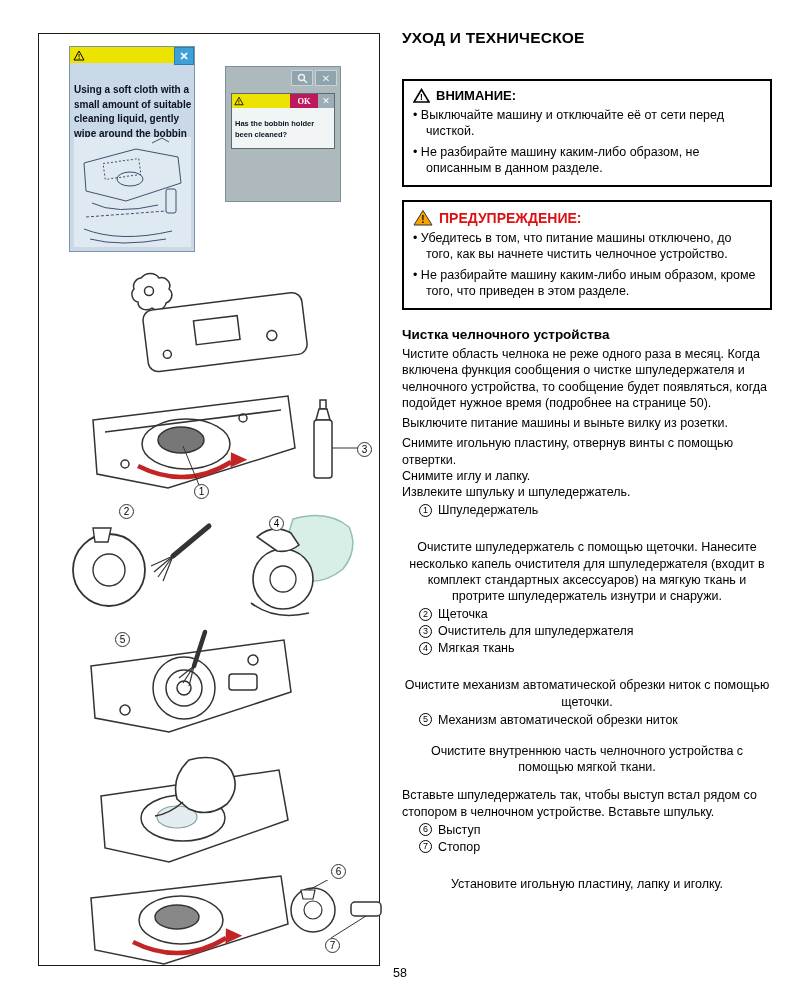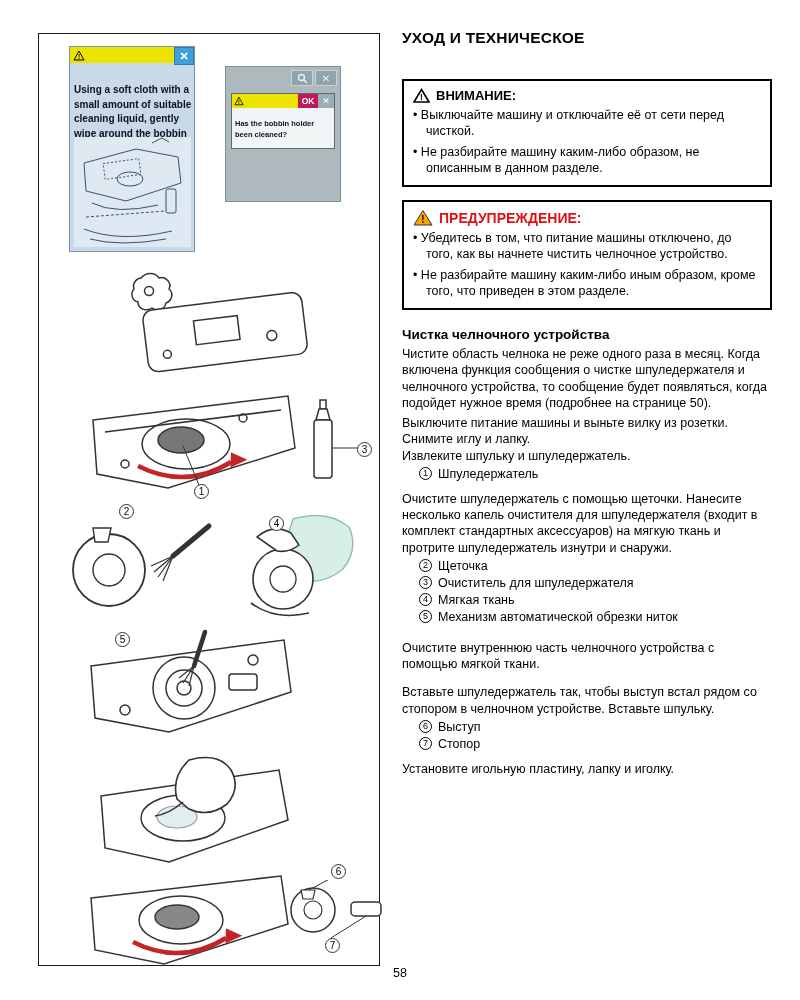--- a/index.html
+++ b/index.html
@@ -32,41 +32,41 @@
   
   .lcd-right { left:186px; top:32px; width:116px; height:136px; background:#aeb9be;
     border:1px solid #7e8f96; }
   .win-btns { position:absolute; top:3px; right:3px; display:flex; gap:2px; }
   .win-btn { width:22px; height:16px; background:#90a4ad; border:1px solid #c6d3d8;
     color:#eef2f4; display:flex; align-items:center; justify-content:center; font-size:10px; }
   .dialog { position:absolute; left:5px; top:26px; width:104px; height:56px;
     background:#f2f5f6; border:1px solid #5c6a70; }
   .dlg-head { display:flex; height:14px; }
   .dlg-yellow { flex:1; background:#ede300; display:flex; align-items:center; padding-left:2px; }
-  .dlg-ok { width:20px; background:#be185d; color:#fff; font-size:8.5px; font-weight:bold;
-    display:flex; align-items:center; justify-content:center; }
+  .dlg-ok { width:28px; background:#be185d; color:#fff; font-size:8.5px; font-weight:bold;
+    display:flex; align-items:center; justify-content:center;font-family:Liberation Serif, serif; }
   .dlg-x { width:16px; background:#9cadb5; color:#fff; font-size:9px;
     display:flex; align-items:center; justify-content:center; }
   .dlg-msg { padding:11px 3px; font-size:7.5px; font-weight:bold; line-height:1.45; color:#0c1020; }
 
   
   .text-col { position:absolute; left:402px; top:28px; width:370px; }
   .title { font-size:15.5px; font-weight:bold; line-height:1.3; letter-spacing:.2px; }
   .box { border:2px solid #000; padding:7px 9px 9px; }
   .box-caution { margin-top:31px; }
   .box-warning { margin-top:13px; }
   .box-title-row { display:flex; align-items:center; gap:6px; font-weight:bold; }
   .box-caution .box-title-row { font-size:13px; color:#000; }
   .box-warning .box-title-row { font-size:14px; color:#dd1111; }
   .bullet { padding-left:13px; text-indent:-13px; font-size:12.5px; line-height:1.3; margin-top:4px; }
   .bullet::before { content:"• "; }
   .sec-head { font-size:13.5px; font-weight:bold; margin-top:17px; }
   .body-p { font-size:12.5px; line-height:1.3; }
   .mt4 { margin-top:4px; } .mt12 { margin-top:12px; }
-  .mt16 { margin-top:16px; } .mt22 { margin-top:10px; }
+  .mt16 { margin-top:16px;text-align:center; } .mt22 { margin-top:22px;text-align:center; }
   .callout-line { margin-left:17px; margin-top:3px; font-size:12.5px;
     display:flex; align-items:center; gap:6px; }
   .cnum { flex:0 0 auto; width:13px; height:13px; border:1px solid #000; border-radius:50%;
     font-size:9px; line-height:11px; text-align:center; }
 
   .pageno { position:absolute; left:0; right:0; top:966px; text-align:center; font-size:12.5px; }
 </style>
 </head>
 <body>
 
@@ -268,20 +268,21 @@
         <span>ПРЕДУПРЕЖДЕНИЕ:</span>
       </div>
       <div class="bullet">Убедитесь в том, что питание машины отключено, до того, как вы начнете чистить челночное устройство.</div>
       <div class="bullet">Не разбирайте машину каким-либо иным образом, кроме того, что приведен в этом разделе.</div>
     </div>
 
     <div class="sec-head">Чистка челночного устройства</div>
 
     <div class="body-p mt4">Чистите область челнока не реже одного раза в месяц. Когда включена функция сообщения о чистке шпуледержателя и челночного устройства, то сообщение будет появляться, когда подойдет нужное время (подробнее на странице 50).</div>
     <div class="body-p mt4">Выключите питание машины и выньте вилку из розетки.</div>
+    <div class="body-p mt4">Снимите игольную пластину, отвернув винты с помощью отвертки.</div>
     <div class="body-p">Снимите иглу и лапку.</div>
     <div class="body-p">Извлеките шпульку и шпуледержатель.</div>
 
     <div class="callout-line">
       <span class="cnum">1</span>
       <span>Шпуледержатель</span>
     </div>
 
     <div class="body-p mt22">Очистите шпуледержатель с помощью щеточки. Нанесите несколько капель очистителя для шпуледержателя (входит в комплект стандартных аксессуаров) на мягкую ткань и протрите шпуледержатель изнутри и снаружи.</div>
     <div class="callout-line mt4">
@@ -290,20 +291,21 @@
     </div>
     <div class="callout-line">
       <span class="cnum">3</span>
       <span>Очиститель для шпуледержателя</span>
     </div>
     <div class="callout-line">
       <span class="cnum">4</span>
       <span>Мягкая ткань</span>
     </div>
 
+    <div class="body-p mt22">Очистите механизм автоматической обрезки ниток с помощью щеточки.</div>
     <div class="callout-line mt4">
       <span class="cnum">5</span>
       <span>Механизм автоматической обрезки ниток</span>
     </div>
 
     <div class="body-p mt16">Очистите внутреннюю часть челночного устройства с помощью мягкой ткани.</div>
 
     <div class="body-p mt12">Вставьте шпуледержатель так, чтобы выступ встал рядом со стопором в челночном устройстве. Вставьте шпульку.</div>
     <div class="callout-line mt4">
       <span class="cnum">6</span>

